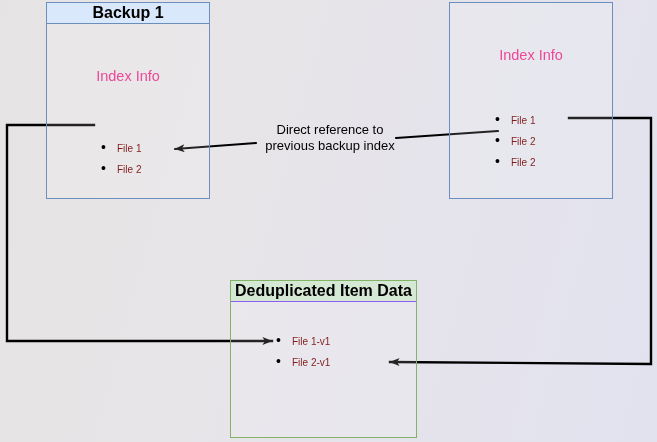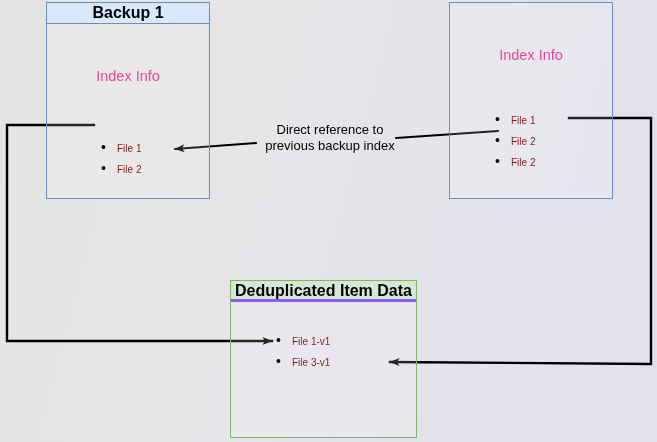--- a/index.html
+++ b/index.html
@@ -55,21 +55,21 @@
     border-bottom: 1px solid #6c8ebf;
   }
   .blue-node .node-body {
     background: transparent;
   }
   .green-node {
     border: 1px solid #82b366;
   }
   .green-node .node-header {
     background: #d5e8d4;
-    border-bottom: 3px solid #8b5cf6;
+    border-bottom: 1px solid #8b5cf6;
   }
   .green-node .node-body {
     background: transparent;
     text-decoration: underline;
   }
   .index-label {
     position: absolute;
     width: 100%;
     text-align: center;
     font-size: 14.5px;
@@ -146,21 +146,21 @@
         <li>File 2</li>
       </ul>
     </div>
   </div>
 
   <div class="node green-node" style="left:230px; top:280px; width:187px; height:158px;">
     <div class="node-header">Deduplicated Item Data</div>
     <div class="node-body">
       <ul class="file-list" style="left:45px; top:29px;">
         <li>File 1-v1</li>
-        <li>File 3-v1</li>
+        <li>File 2-v1</li>
       </ul>
     </div>
   </div>
 
   <div class="edge-label" style="left:245px; top:122px; width:170px;">Direct reference to
 previous backup index</div>
 
 </div>
 
 </body></html>

